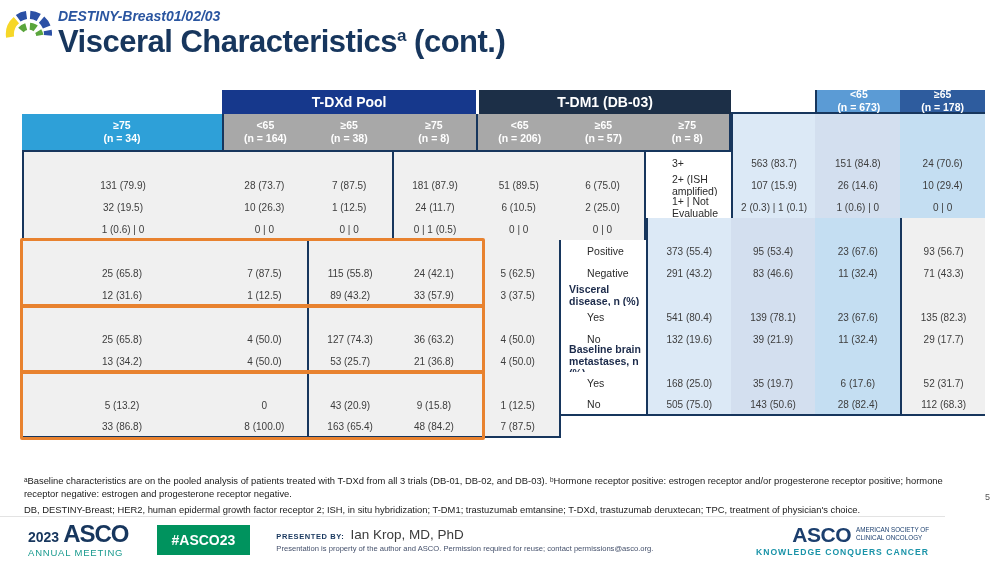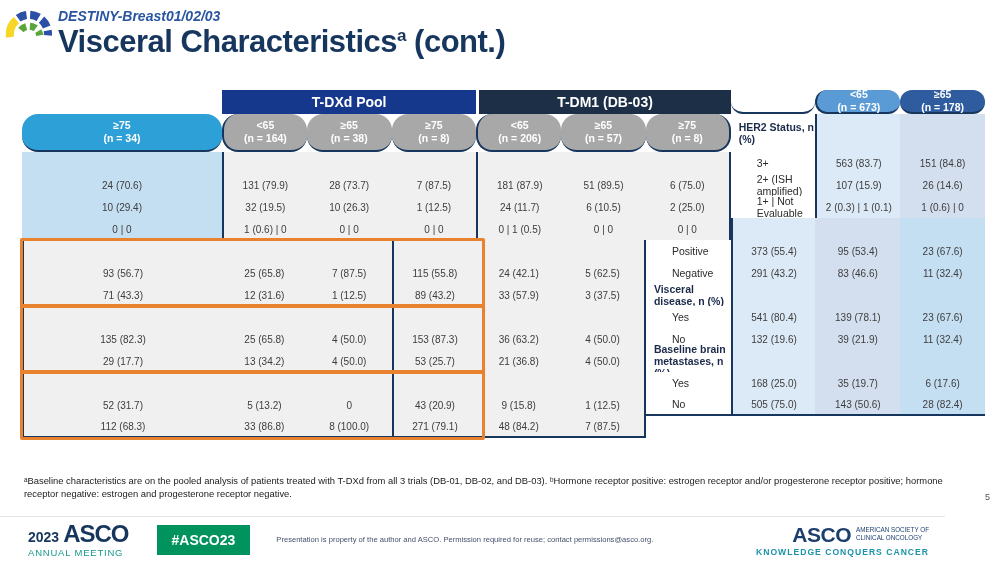--- a/index.html
+++ b/index.html
@@ -19,21 +19,21 @@
   .th{color:#fff;font-weight:bold;}
   .corner,.corner2{background:#fff;}
   .group-h{font-size:14px;}
   .g0{background:#16388c;}
   .g1{background:#7f7f7f;}
   .g2{background:#1c2f47;}
   .gsep{border-left:3px solid #fff !important;}
   .sub{flex-direction:column;font-size:10.5px;line-height:1.25;text-align:center;}
   .sub0{background:#5b9bd5;}.sub1{background:#2e5c9e;}.sub2{background:#2ea0d8;}
   .sub3,.sub4,.sub5,.sub6,.sub7,.sub8{background:#a8a8a8;}
-  .hline{border-bottom:2px solid #17365d;border-radius:16px;}
+  .hline{border-bottom:2px solid #17365d;}
   .b0{background:#dce9f6;}
   .b1{background:#d3dfef;}
   .b2{background:#c4def2;}
   .gy{background:#f0f0f0;}
   .gl{border-left:2px solid #17365d;}
   .gr{border-right:2px solid #17365d;}
   .bot{border-bottom:2px solid #17365d;}
   .lab{justify-content:flex-start !important;background:#fff;color:#1b2a4a;font-size:10.5px;}
   .sec-h{font-weight:bold;padding-left:8px;}
   .sub-lab{padding-left:26px;color:#2b2b2b;}
@@ -116,21 +116,20 @@
           <div>(n = 206)</div>
         </div>
         <div class="th sub sub7 hline">
           <div>≥65</div>
           <div>(n = 57)</div>
         </div>
         <div class="th sub sub8 gr hline">
           <div>≥75</div>
           <div>(n = 8)</div>
         </div>
-        <div class="lab sec-h">HER2 Status, n (%)</div>
         <div class="td b0 gl"></div>
         <div class="td b1"></div>
         <div class="td b2"></div>
         <div class="td gy gl"></div>
         <div class="td gy"></div>
         <div class="td gy"></div>
         <div class="td gy gl"></div>
         <div class="td gy"></div>
         <div class="td gy gr"></div>
         <div class="lab sub-lab">3+</div>
@@ -202,21 +201,21 @@
         <div class="td gy gl"></div>
         <div class="td gy"></div>
         <div class="td gy gr"></div>
         <div class="lab sub-lab">Yes</div>
         <div class="td val b0 gl">541 (80.4)</div>
         <div class="td val b1">139 (78.1)</div>
         <div class="td val b2">23 (67.6)</div>
         <div class="td val gy gl">135 (82.3)</div>
         <div class="td val gy">25 (65.8)</div>
         <div class="td val gy">4 (50.0)</div>
-        <div class="td val gy gl">153 (87.3)</div>
+        <div class="td val gy gl">127 (74.3)</div>
         <div class="td val gy">36 (63.2)</div>
         <div class="td val gy gr">4 (50.0)</div>
         <div class="lab sub-lab">No</div>
         <div class="td val b0 gl">132 (19.6)</div>
         <div class="td val b1">39 (21.9)</div>
         <div class="td val b2">11 (32.4)</div>
         <div class="td val gy gl">29 (17.7)</div>
         <div class="td val gy">13 (34.2)</div>
         <div class="td val gy">4 (50.0)</div>
         <div class="td val gy gl">53 (25.7)</div>
@@ -242,46 +241,51 @@
         <div class="td val gy gl">43 (20.9)</div>
         <div class="td val gy">9 (15.8)</div>
         <div class="td val gy gr">1 (12.5)</div>
         <div class="lab sub-lab bot">No</div>
         <div class="td val b0 gl bot">505 (75.0)</div>
         <div class="td val b1 bot">143 (50.6)</div>
         <div class="td val b2 bot">28 (82.4)</div>
         <div class="td val gy gl bot">112 (68.3)</div>
         <div class="td val gy bot">33 (86.8)</div>
         <div class="td val gy bot">8 (100.0)</div>
-        <div class="td val gy gl bot">271 (79.1)</div>
+        <div class="td val gy gl bot">163 (65.4)</div>
         <div class="td val gy bot">48 (84.2)</div>
         <div class="td val gy gr bot">7 (87.5)</div>
       </div>
 
   <div class="obox" style="top: 148px; height: 64px;"></div>
       <div class="obox" style="top: 214px; height: 64px;"></div>
       <div class="obox" style="top: 280px; height: 64px;"></div>
     </div>
 
   <div class="footnotes">
     <p>ᵃBaseline characteristics are on the pooled analysis of patients treated with T-DXd from all 3 trials (DB-01, DB-02, and DB-03). ᵇHormone receptor positive: estrogen receptor and/or progesterone receptor positive; hormone receptor negative: estrogen and progesterone receptor negative.</p>
+    <p>DB, DESTINY-Breast; HER2, human epidermal growth factor receptor 2; ISH, in situ hybridization; T-DM1; trastuzumab emtansine; T-DXd, trastuzumab deruxtecan; TPC, treatment of physician's choice.</p>
   </div>
 
   <div class="pagenum">5</div>
 
   <div class="footer">
     <div class="mtg">
       <div class="mtg-top">
         <span class="mtg-year">2023</span>
         <span class="mtg-asco">ASCO</span>
       </div>
       <span class="mtg-sub">ANNUAL MEETING</span>
     </div>
     <div class="badge">#ASCO23</div>
     <div class="presented">
+      <div class="pres-top">
+        <span class="pres-label">PRESENTED BY:</span>
+        <span class="pres-name">Ian Krop, MD, PhD</span>
+      </div>
       <span class="pres-disc">Presentation is property of the author and ASCO. Permission required for reuse; contact permissions@asco.org.</span>
     </div>
     <div class="asco-right">
       <div class="ar-top">
         <span class="ar-asco">ASCO</span>
         <span class="ar-soc">
           <span>AMERICAN SOCIETY OF</span><br>
           <span>CLINICAL ONCOLOGY</span>
         </span>
       </div>

